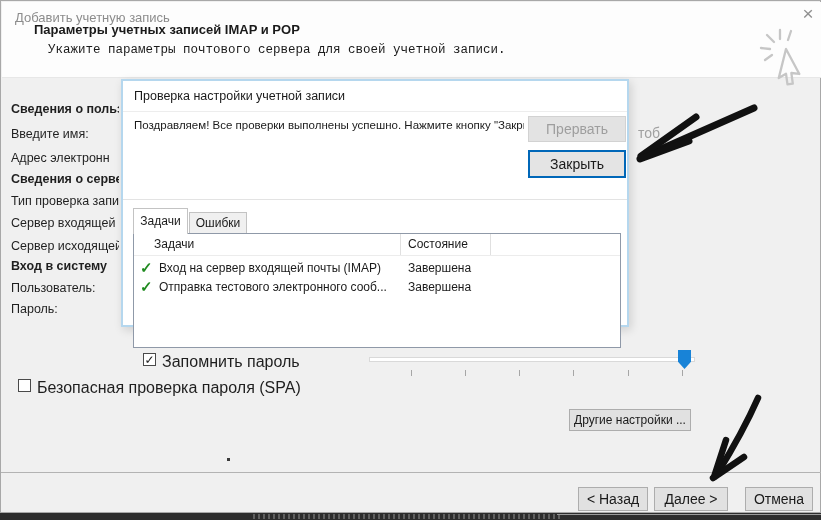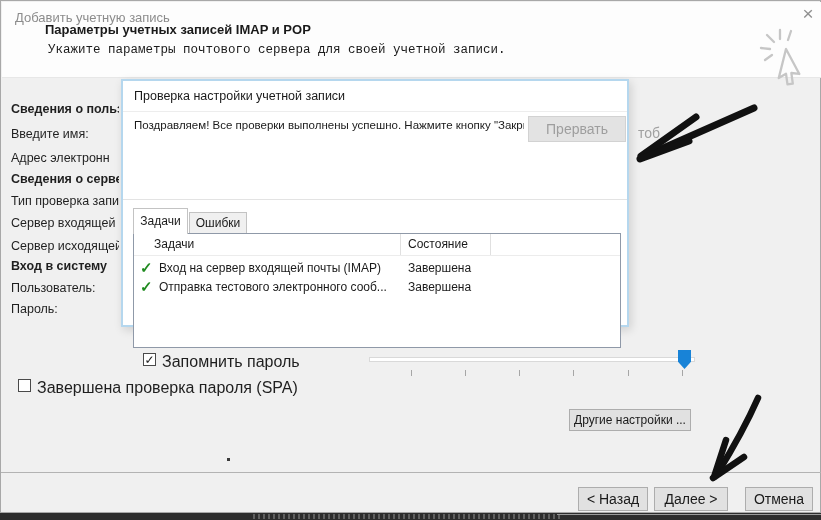--- a/index.html
+++ b/index.html
@@ -5,21 +5,21 @@
   * { margin:0; padding:0; box-sizing:border-box; }
   html,body { width:821px; height:520px; }
   body { font-family:"Liberation Sans", sans-serif; background:#fff; position:relative; overflow:hidden; }
   .abs { position:absolute; }
 
   
   #window { left:0; top:0; width:821px; height:513px; background:#f0f0f0; border:1px solid #a8a8a8; }
   #header { left:1px; top:1px; width:819px; height:76px; background:#fdfdfd; border-bottom:1px solid #e7e7e7; }
   .win-title { left:13px; top:8px; font-size:13px; color:#8c8c8c; }
   .close-x { left:794px; top:1px; width:24px; height:22px; font-size:19px; color:#909090; text-align:center; line-height:22px; cursor:default; }
-  .page-title { left:43px; top:20px; font-size:13px; font-weight:bold; color:#1a1a1a; }
+  .page-title { left:32px; top:20px; font-size:13px; font-weight:bold; color:#1a1a1a; }
   .page-subtitle { left:46px; top:41px; font-size:12.5px; color:#1a1a1a;font-family:Liberation Mono, monospace; }
 
   
   .flabel { left:10px; width:108px; height:16px; overflow:hidden; white-space:nowrap; font-size:12.5px; color:#1f1f1f; }
   .flabel.bold { font-weight:bold; }
   .bg-frag { left:637px; top:124px; font-size:14px; color:#a0a0a0; }
 
   
   .slider-track { left:368px; top:356px; width:326px; height:5px; background:#fff; border:1px solid #d9d9d9; }
   .slider-handle { left:677px; top:349px; width:13px; height:19px; background:#1883d7; clip-path:polygon(0 0,100% 0,100% 62%,50% 100%,0 62%); cursor:pointer; }
@@ -100,36 +100,37 @@
   <div class="abs tick" style="left:572px"></div>
   <div class="abs tick" style="left:627px"></div>
   <div class="abs tick" style="left:681px"></div>
 
   <div class="abs cb-box" style="left:142px; top:352px;">
     <span>✓</span>
   </div>
   <div class="abs cb-label" style="left:161px; top:352px;">Запомнить пароль</div>
 
   <div class="abs cb-box" style="left:17px; top:378px;"></div>
-  <div class="abs cb-label" style="left:36px; top:378px;">Завершена проверка пароля (SPA)</div>
+  <div class="abs cb-label" style="left:36px; top:378px;">Безопасная проверка пароля (SPA)</div>
 
   <button id="btn-more" class="abs btn">Другие настройки ...</button>
 
   <div class="abs footer-sep"></div>
   <button id="btn-back" class="abs btn">&lt; Назад</button>
   <button id="btn-next" class="abs btn">Далее &gt;</button>
   <button id="btn-cancel" class="abs btn">Отмена</button>
 
   <div class="abs stray-dot"></div>
 
   <div id="modal" class="abs">
     <div class="abs m-title">Проверка настройки учетной записи</div>
     <div class="abs m-title-sep"></div>
     <div class="abs m-msg">Поздравляем! Все проверки выполнены успешно. Нажмите кнопку "Закрыть".</div>
     <button class="abs btn disabled m-abort">Прервать</button>
+    <button class="abs btn focused m-close">Закрыть</button>
     <div class="abs m-sep"></div>
 
     <div class="abs tab active">Задачи</div>
     <div class="abs tab inactive">Ошибки</div>
 
     <div class="abs m-table">
       <div class="abs th" style="left:20px">Задачи</div>
       <div class="abs th" style="left:274px">Состояние</div>
       <div class="abs col-sep" style="left:266px"></div>
       <div class="abs col-sep" style="left:356px"></div>

